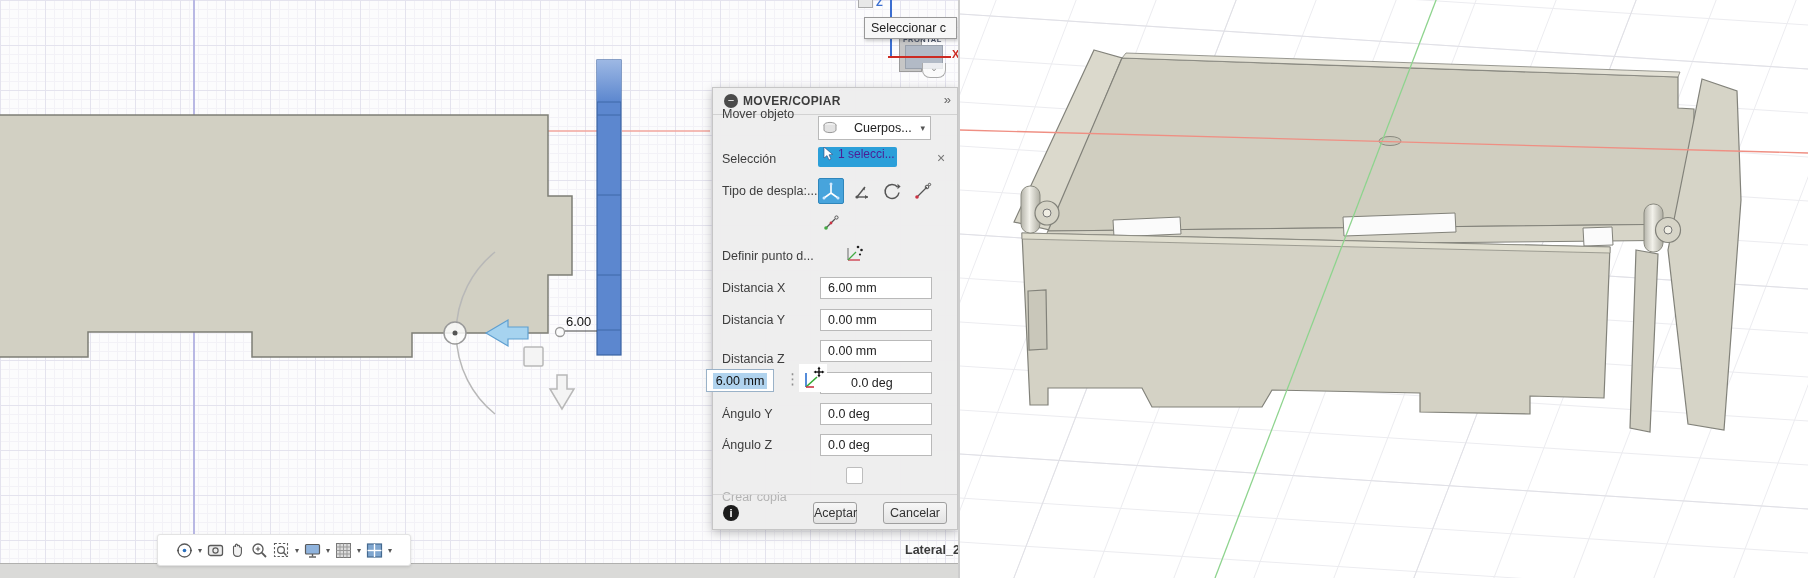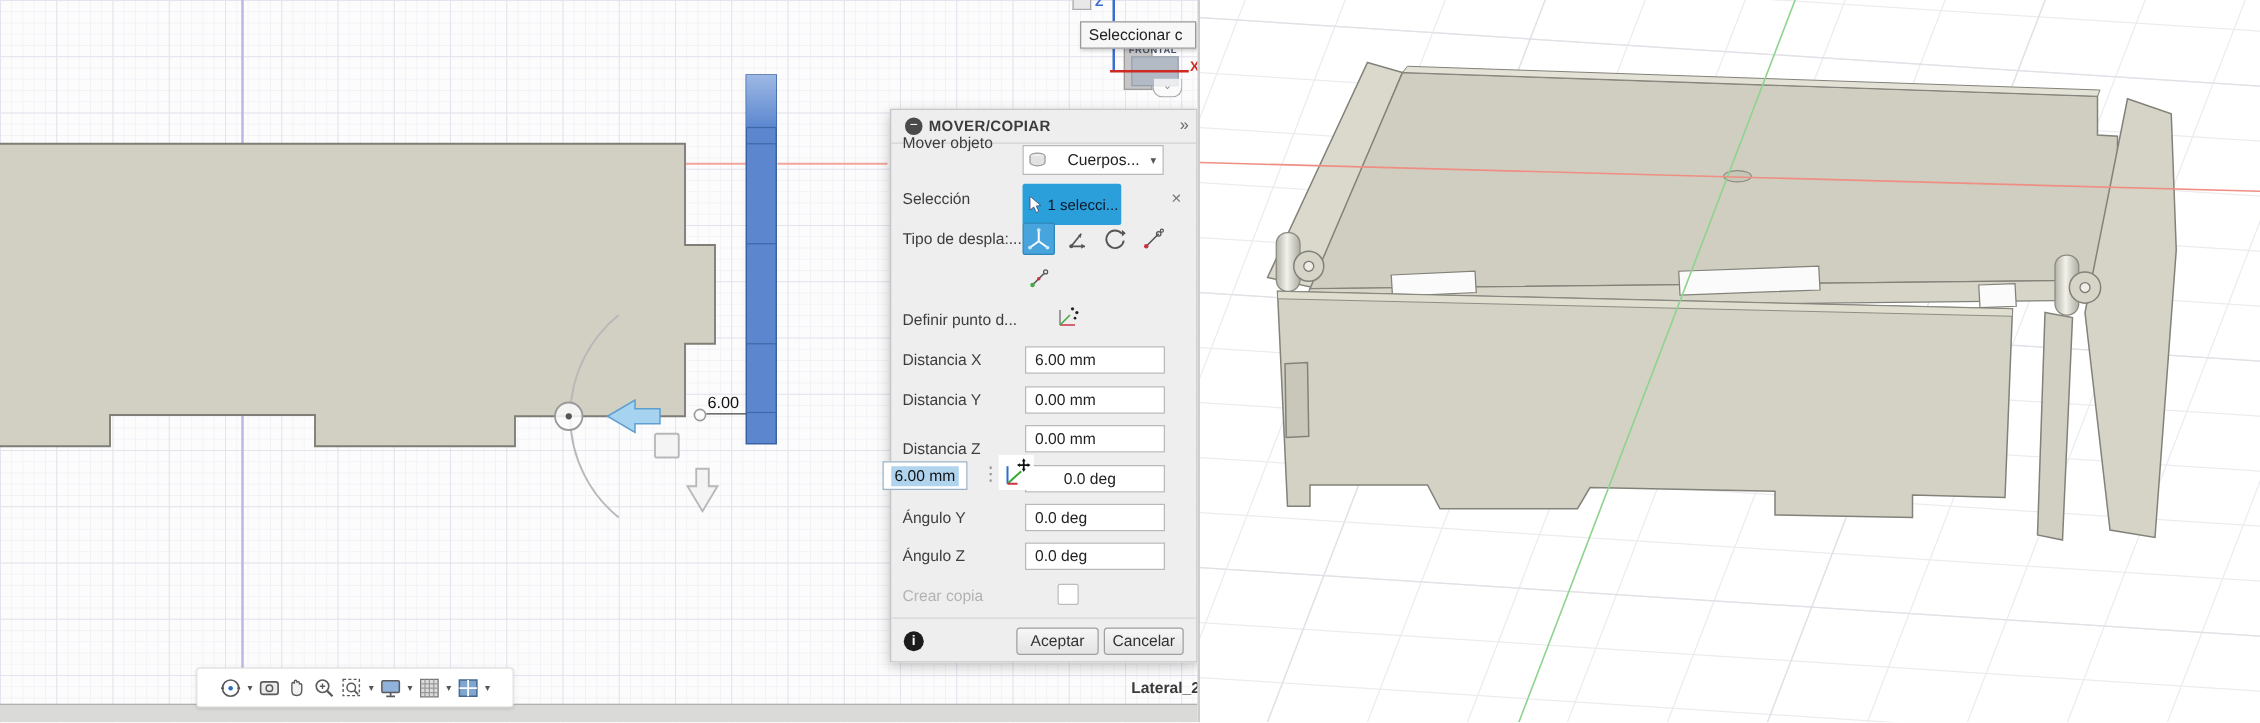--- a/index.html
+++ b/index.html
@@ -19,29 +19,29 @@
   svg{display:block;}
   
   #dlg{position:absolute;left:712px;top:87px;width:246px;height:443px;background:rgba(237,237,237,.97);
        border:1px solid #c6c6c6;box-shadow:0 3px 10px rgba(0,0,0,.25);z-index:20;box-sizing:border-box;}
   #dlg-header{position:absolute;left:0;top:0;width:100%;height:26px;border-bottom:1px solid #d2d2d2;}
   #dlg-title{position:absolute;left:30px;top:6px;font-size:12px;font-weight:bold;color:#3c3c3c;letter-spacing:.3px;}
   #dlg-collapse{position:absolute;left:11px;top:6px;width:14px;height:14px;border-radius:50%;background:#4a4a4a;
        color:#fff;font-size:11px;line-height:13px;text-align:center;}
   #dlg-expand{position:absolute;right:6px;top:4px;font-size:13px;color:#666;}
   .dlg-label{position:absolute;left:9px;font-size:12.5px;color:#3d3d3d;white-space:nowrap;width:96px;overflow:hidden;}
-  .dlg-label.gray{color:#b3b3b3;}
+  .dlg-label.gray{color:#b3b3b3;margin-top:20px;}
   .fld{position:absolute;left:107px;width:112px;height:22px;background:#fff;border:1px solid #b9b9b9;
        font-size:12.5px;color:#222;line-height:20px;padding-left:7px;box-sizing:border-box;white-space:nowrap;}
   .dd{position:absolute;left:105px;top:28px;width:113px;height:24px;background:#fff;border:1px solid #b9b9b9;
       box-sizing:border-box;display:flex;align-items:center;}
   .dd .ddtxt{font-size:12.5px;color:#222;margin-left:16px;flex:1;white-space:nowrap;overflow:hidden;}
   .caret{font-size:9px;color:#555;}
-  .chip{position:absolute;left:105px;top:59px;width:79px;height:33px;background:#2b9fd9;border-radius:2px;
-        color:#0f172a;display:flex;align-items:center;box-sizing:border-box;padding-left:5px;}
+  .chip{position:absolute;left:105px;top:59px;width:79px;height:20px;background:#2b9fd9;border-radius:2px;
+        color:#4c1d95;display:flex;box-sizing:border-box;padding-left:5px;}
   .chip span{font-size:12px;margin-left:4px;white-space:nowrap;overflow:hidden;}
   .xclose{position:absolute;left:224px;top:62px;font-size:14px;color:#777;}
   .icobtn{position:absolute;width:24px;height:24px;display:flex;align-items:center;justify-content:center;}
   .icobtn.sel{background:#47a4dc;border:1px solid #2f86bb;border-radius:2px;}
   .chk{position:absolute;left:133px;top:379px;width:15px;height:15px;background:#fff;border:1px solid #bdbdbd;border-radius:2px;}
   #dlg-footer{position:absolute;left:0;top:406px;width:100%;height:37px;border-top:1px solid #d6d6d6;}
   .btn{position:absolute;top:7px;height:22px;background:linear-gradient(180deg,#f7f7f7,#e3e3e3);
        border:1px solid #9f9f9f;border-radius:3px;font-size:12.5px;color:#333;line-height:20px;text-align:center;box-sizing:border-box;}
   #info-ic{position:absolute;left:10px;top:10px;width:16px;height:16px;border-radius:50%;background:#1c1c1c;
        color:#fff;font-size:11px;font-weight:bold;text-align:center;line-height:16px;}
@@ -237,21 +237,21 @@
       <div class="dlg-label" style="top:319px">Ángulo Y</div>
       <div class="fld" style="top:315px">0.0 deg</div>
       <div class="dlg-label" style="top:350px">Ángulo Z</div>
       <div class="fld" style="top:346px">0.0 deg</div>
 
       <div class="dlg-label gray" style="top:382px">Crear copia</div>
       <div class="chk"></div>
 
       <div id="dlg-footer">
         <div id="info-ic">i</div>
-        <div class="btn" style="left:100px;width:66px">Aceptar</div>
+        <div class="btn" style="left:100px;width:44px">Aceptar</div>
         <div class="btn" style="left:170px;width:64px">Cancelar</div>
       </div>
     </div>
 
     <div id="float-input">
       <span>6.00 mm</span>
     </div>
     <div id="drag-dots">⋮</div>
     <div id="gizmo-ic">
       <svg width="28" height="28" viewBox="0 0 28 28">

